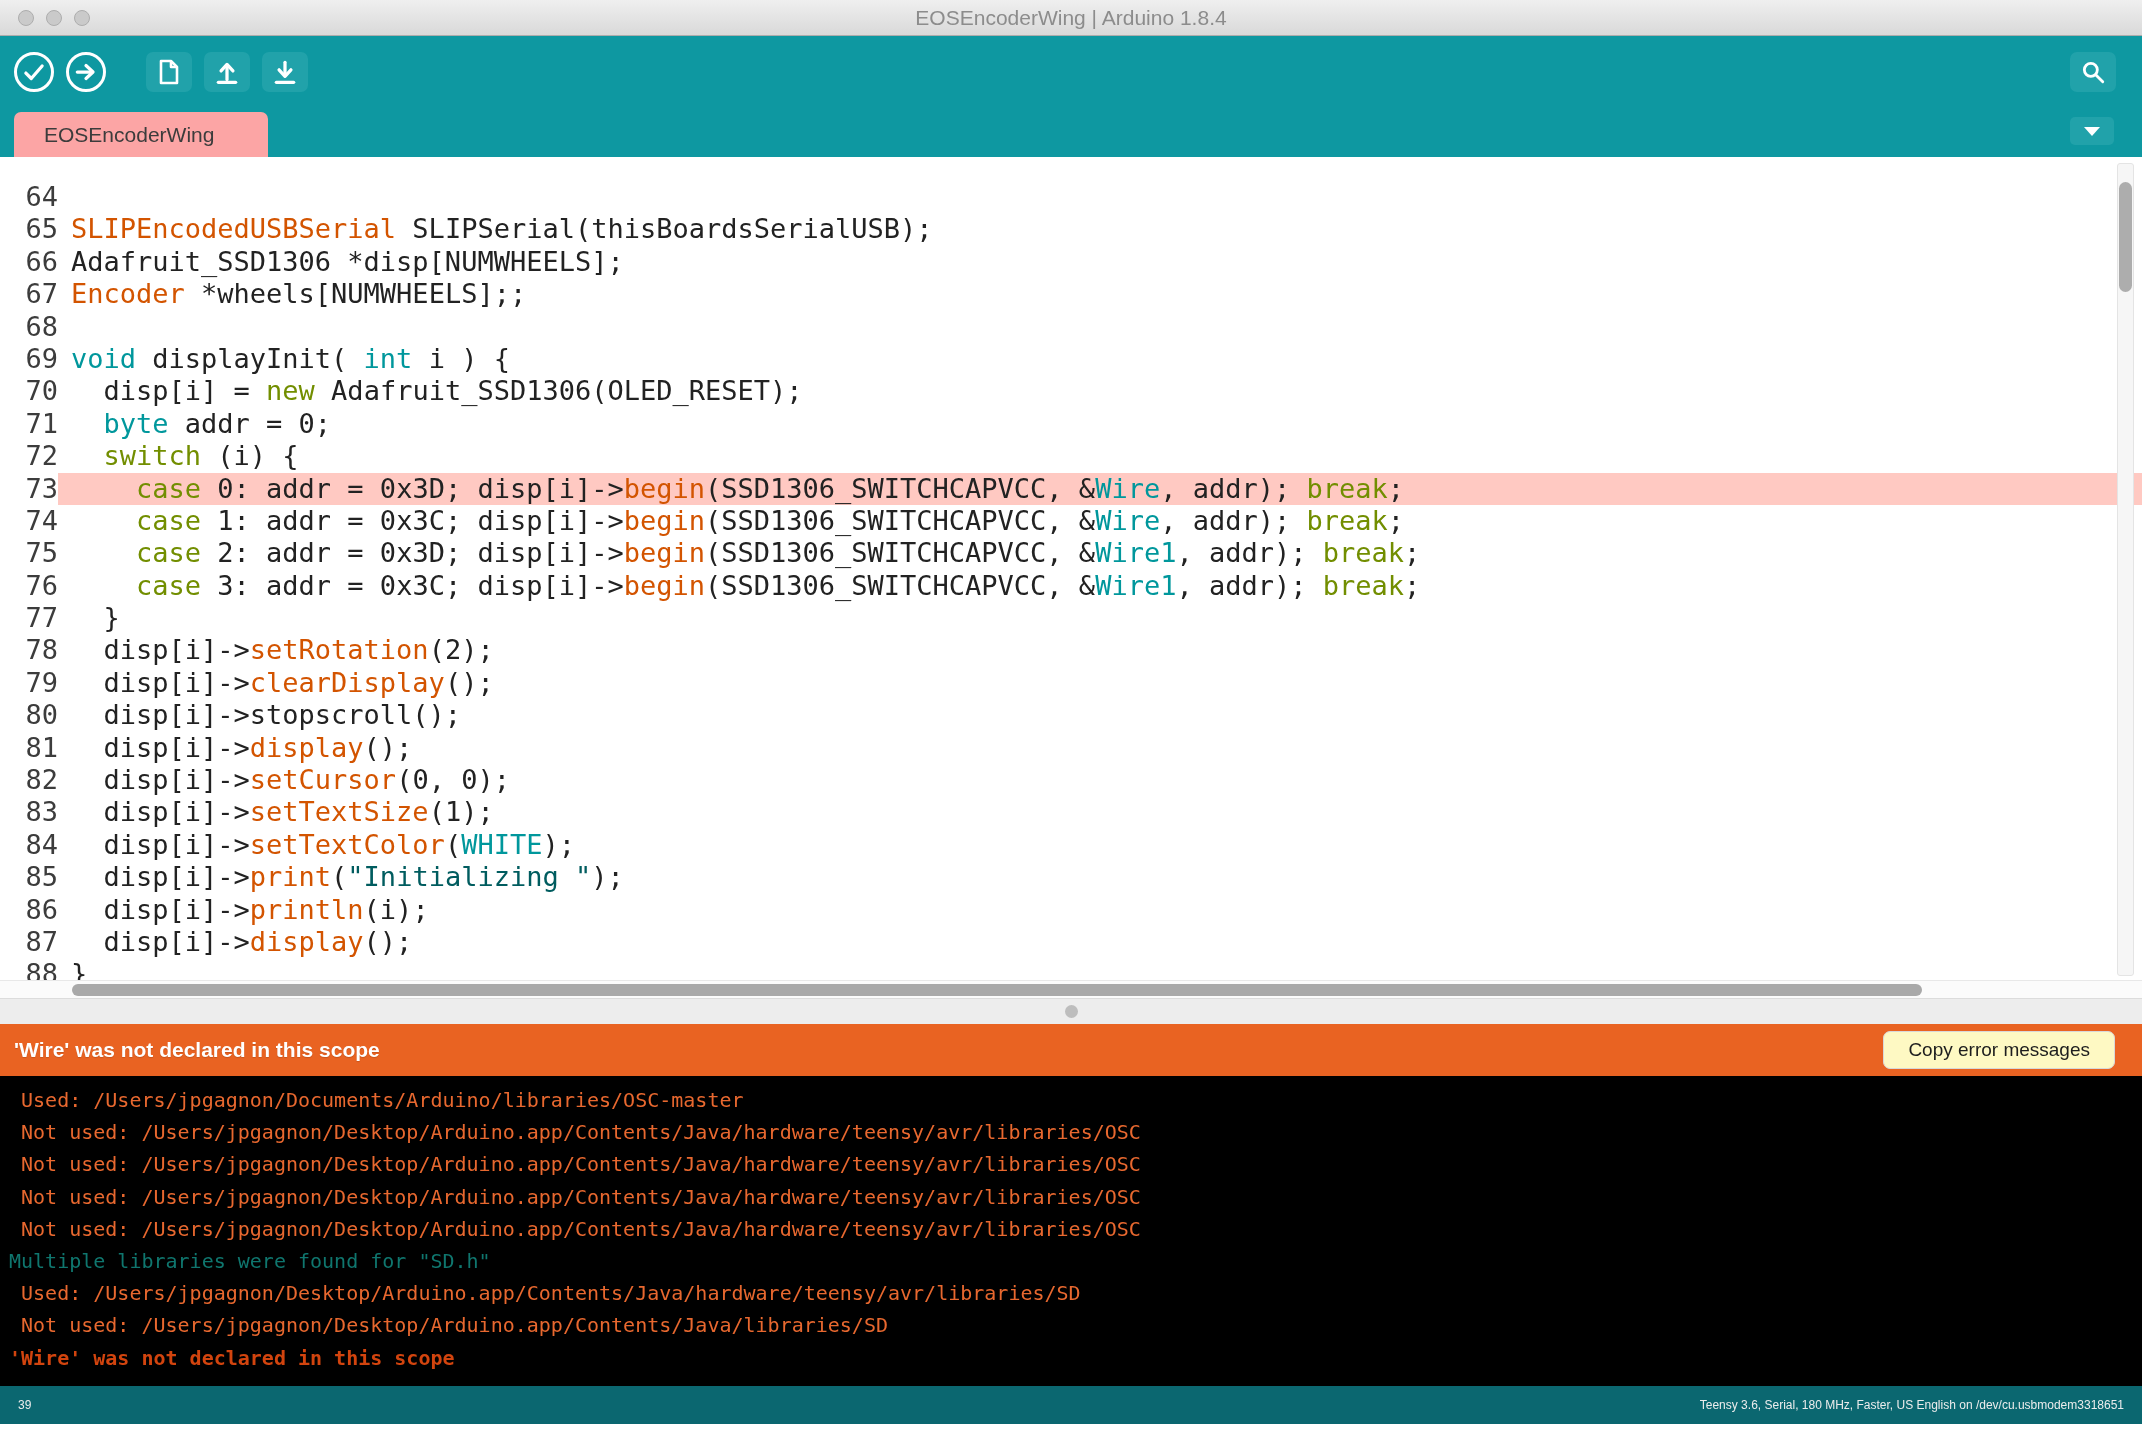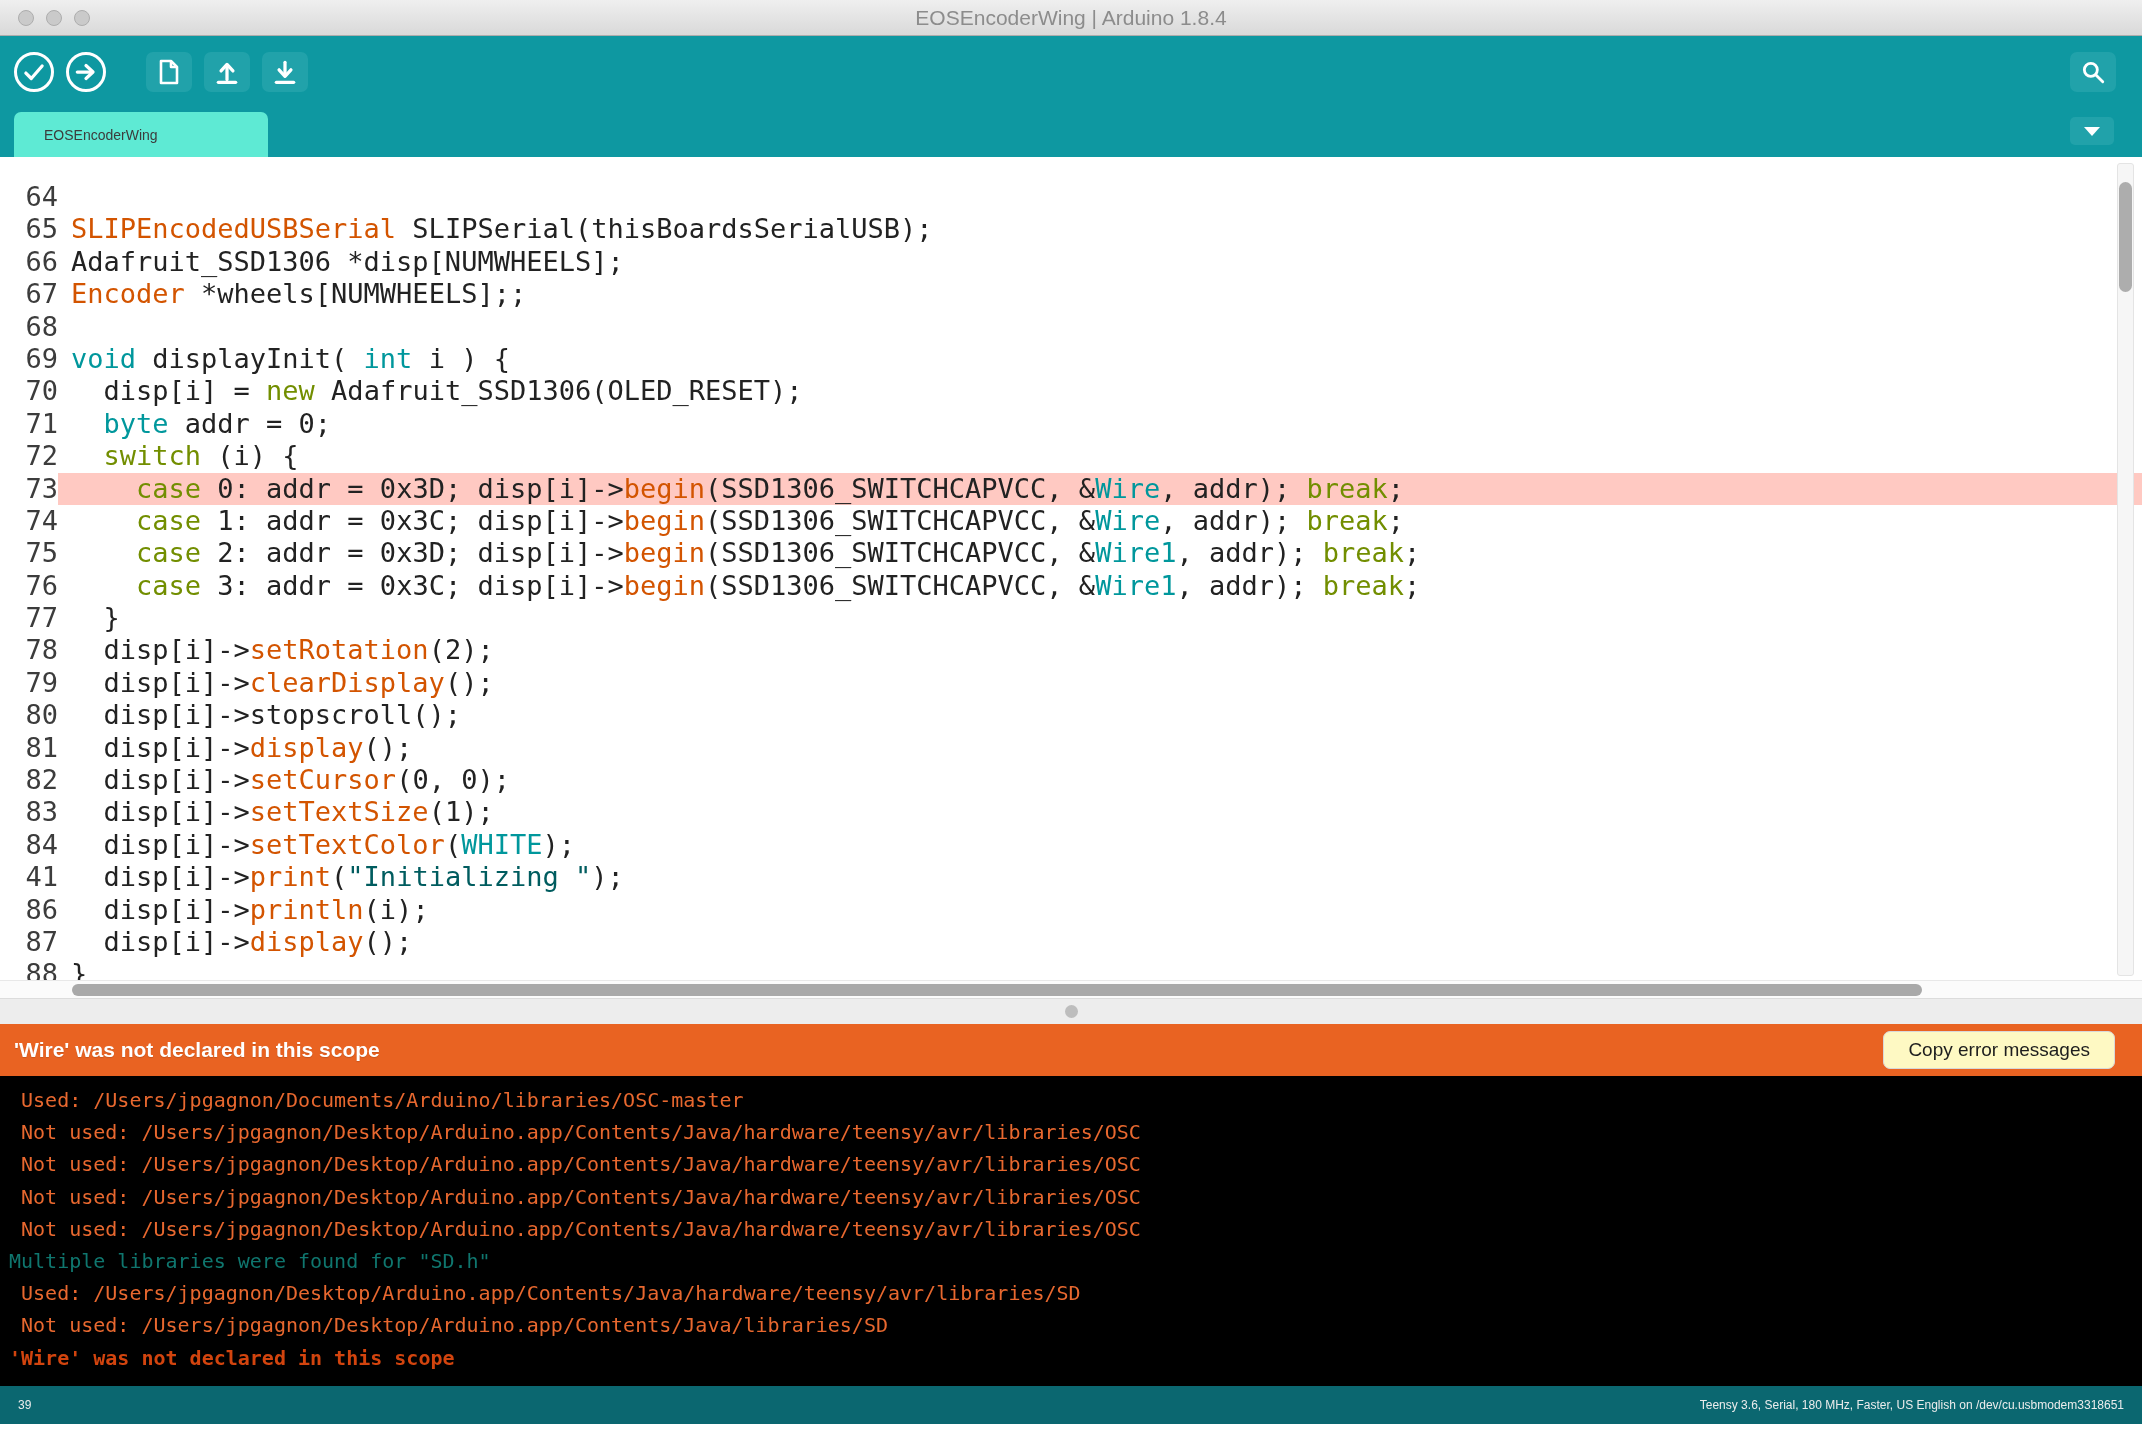--- a/index.html
+++ b/index.html
@@ -30,22 +30,22 @@
   .toolbar{height:71px;flex:none;background:var(--accent-teal);display:flex;align-items:center;
     padding-left:14px;position:relative;}
   .tbtn{height:42px;display:flex;align-items:center;justify-content:center;margin-right:12px;cursor:pointer;}
   .circ{width:40px;height:40px;border:3px solid #fff;border-radius:50%;display:flex;align-items:center;justify-content:center;}
   .sq{width:46px;height:40px;background:var(--button-teal);border-radius:7px;display:flex;align-items:center;justify-content:center;}
   .grp-gap{margin-left:28px;}
   .serial{position:absolute;right:14px;top:15px;}
 
   
   .tabbar{height:50px;flex:none;background:var(--accent-teal);position:relative;display:flex;align-items:flex-end;padding-left:14px;}
-  .tab{height:45px;min-width:254px;background:#5eead4;border-radius:7px 7px 0 0;
-    display:flex;align-items:center;padding:0 30px;font-size:14px;color:#3C3C3C;}
+  .tab{height:45px;min-width:254px;background:#fca5a5;border-radius:7px 7px 0 0;
+    display:flex;align-items:center;padding:0 30px;font-size:21px;color:#3C3C3C;}
   .tab-menu{position:absolute;right:28px;top:10px;width:44px;height:28px;background:var(--button-teal);
     border-radius:5px;display:flex;align-items:center;justify-content:center;cursor:pointer;}
   .tri-down{width:0;height:0;border-left:8px solid transparent;border-right:8px solid transparent;border-top:9px solid #fff;}
 
   
   .editor{height:823px;flex:none;background:#FFFFFF;position:relative;overflow:hidden;padding-top:24px;
     font-family:"DejaVu Sans Mono", monospace;font-size:27px;}
   .line{display:flex;line-height:32.4px;height:32.4px;white-space:pre;}
   .ln{flex:none;width:58px;text-align:right;color:#3C3C3C;}
   .lc{flex:1;padding-left:13px;white-space:pre;}
@@ -173,21 +173,21 @@
         <div class="line"><span class="ln">75</span><span class="lc"><span class="tk-d">    </span><span class="tk-k">case</span><span class="tk-d"> 2: addr = 0x3D; disp[i]-&gt;</span><span class="tk-f">begin</span><span class="tk-d">(SSD1306_SWITCHCAPVCC, &amp;</span><span class="tk-t">Wire1</span><span class="tk-d">, addr); </span><span class="tk-k">break</span><span class="tk-d">;</span></span></div>
         <div class="line"><span class="ln">76</span><span class="lc"><span class="tk-d">    </span><span class="tk-k">case</span><span class="tk-d"> 3: addr = 0x3C; disp[i]-&gt;</span><span class="tk-f">begin</span><span class="tk-d">(SSD1306_SWITCHCAPVCC, &amp;</span><span class="tk-t">Wire1</span><span class="tk-d">, addr); </span><span class="tk-k">break</span><span class="tk-d">;</span></span></div>
         <div class="line"><span class="ln">77</span><span class="lc"><span class="tk-d">  }</span></span></div>
         <div class="line"><span class="ln">78</span><span class="lc"><span class="tk-d">  disp[i]-&gt;</span><span class="tk-f">setRotation</span><span class="tk-d">(2);</span></span></div>
         <div class="line"><span class="ln">79</span><span class="lc"><span class="tk-d">  disp[i]-&gt;</span><span class="tk-f">clearDisplay</span><span class="tk-d">();</span></span></div>
         <div class="line"><span class="ln">80</span><span class="lc"><span class="tk-d">  disp[i]-&gt;stopscroll();</span></span></div>
         <div class="line"><span class="ln">81</span><span class="lc"><span class="tk-d">  disp[i]-&gt;</span><span class="tk-f">display</span><span class="tk-d">();</span></span></div>
         <div class="line"><span class="ln">82</span><span class="lc"><span class="tk-d">  disp[i]-&gt;</span><span class="tk-f">setCursor</span><span class="tk-d">(0, 0);</span></span></div>
         <div class="line"><span class="ln">83</span><span class="lc"><span class="tk-d">  disp[i]-&gt;</span><span class="tk-f">setTextSize</span><span class="tk-d">(1);</span></span></div>
         <div class="line"><span class="ln">84</span><span class="lc"><span class="tk-d">  disp[i]-&gt;</span><span class="tk-f">setTextColor</span><span class="tk-d">(</span><span class="tk-t">WHITE</span><span class="tk-d">);</span></span></div>
-        <div class="line"><span class="ln">41</span><span class="lc"><span class="tk-d">  disp[i]-&gt;</span><span class="tk-f">print</span><span class="tk-d">(</span><span class="tk-s">"Initializing "</span><span class="tk-d">);</span></span></div>
+        <div class="line"><span class="ln">85</span><span class="lc"><span class="tk-d">  disp[i]-&gt;</span><span class="tk-f">print</span><span class="tk-d">(</span><span class="tk-s">"Initializing "</span><span class="tk-d">);</span></span></div>
         <div class="line"><span class="ln">86</span><span class="lc"><span class="tk-d">  disp[i]-&gt;</span><span class="tk-f">println</span><span class="tk-d">(i);</span></span></div>
         <div class="line"><span class="ln">87</span><span class="lc"><span class="tk-d">  disp[i]-&gt;</span><span class="tk-f">display</span><span class="tk-d">();</span></span></div>
         <div class="line"><span class="ln">88</span><span class="lc"><span class="tk-d">}</span></span></div>
       </div>
     <div class="vscroll">
       <div class="vthumb"></div>
     </div>
   </div>
 
   <div class="hscroll">

